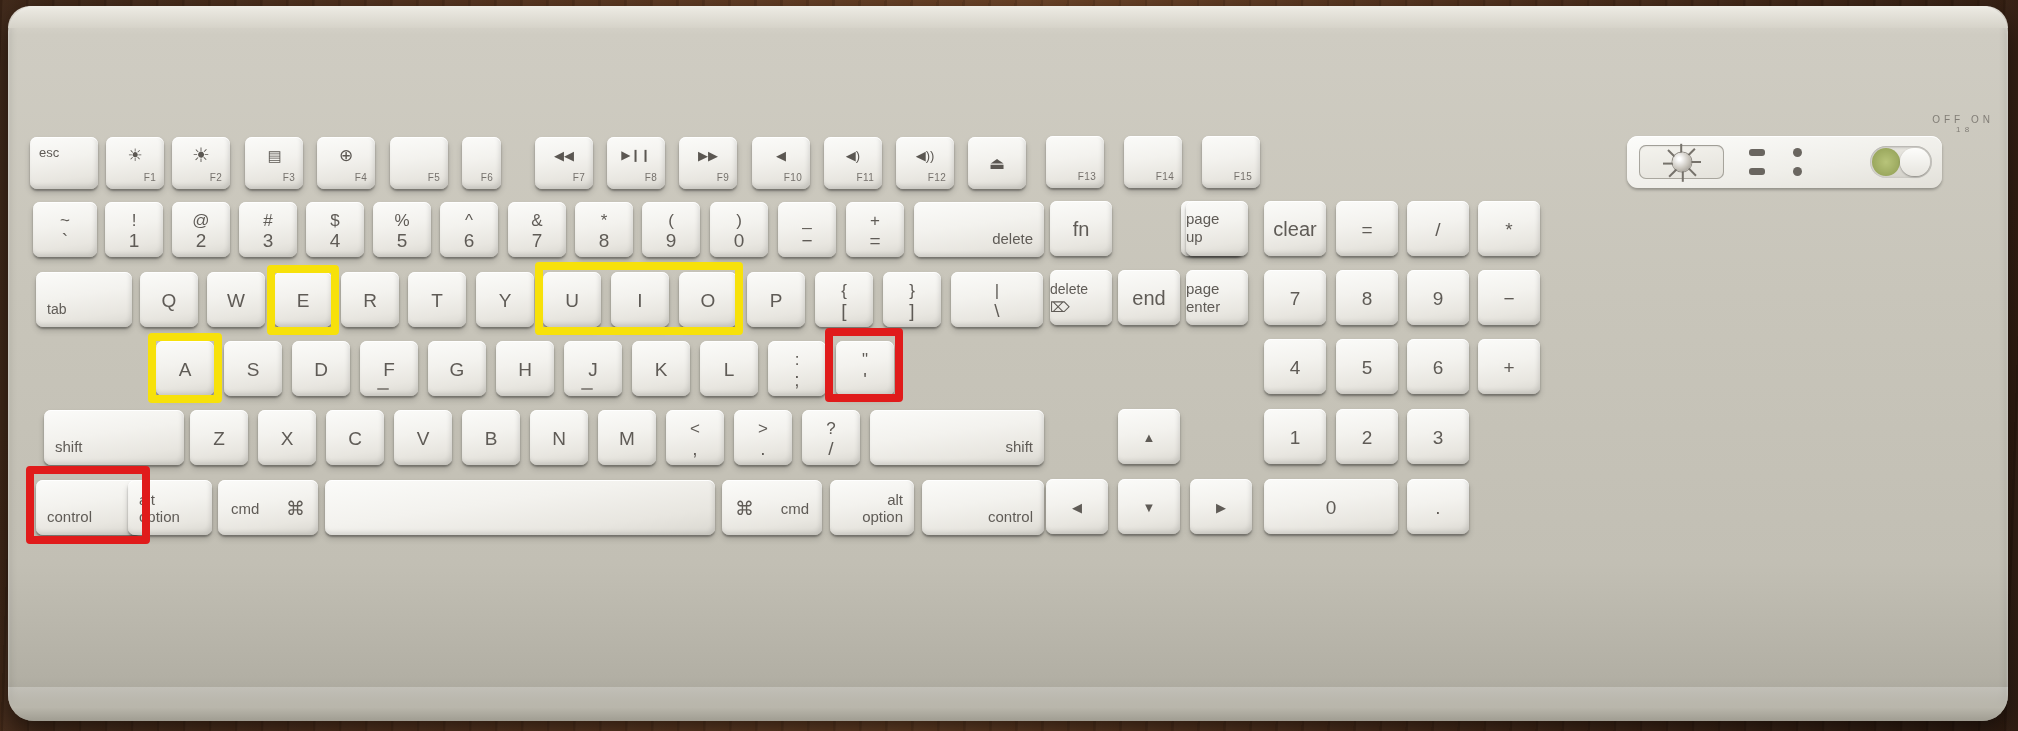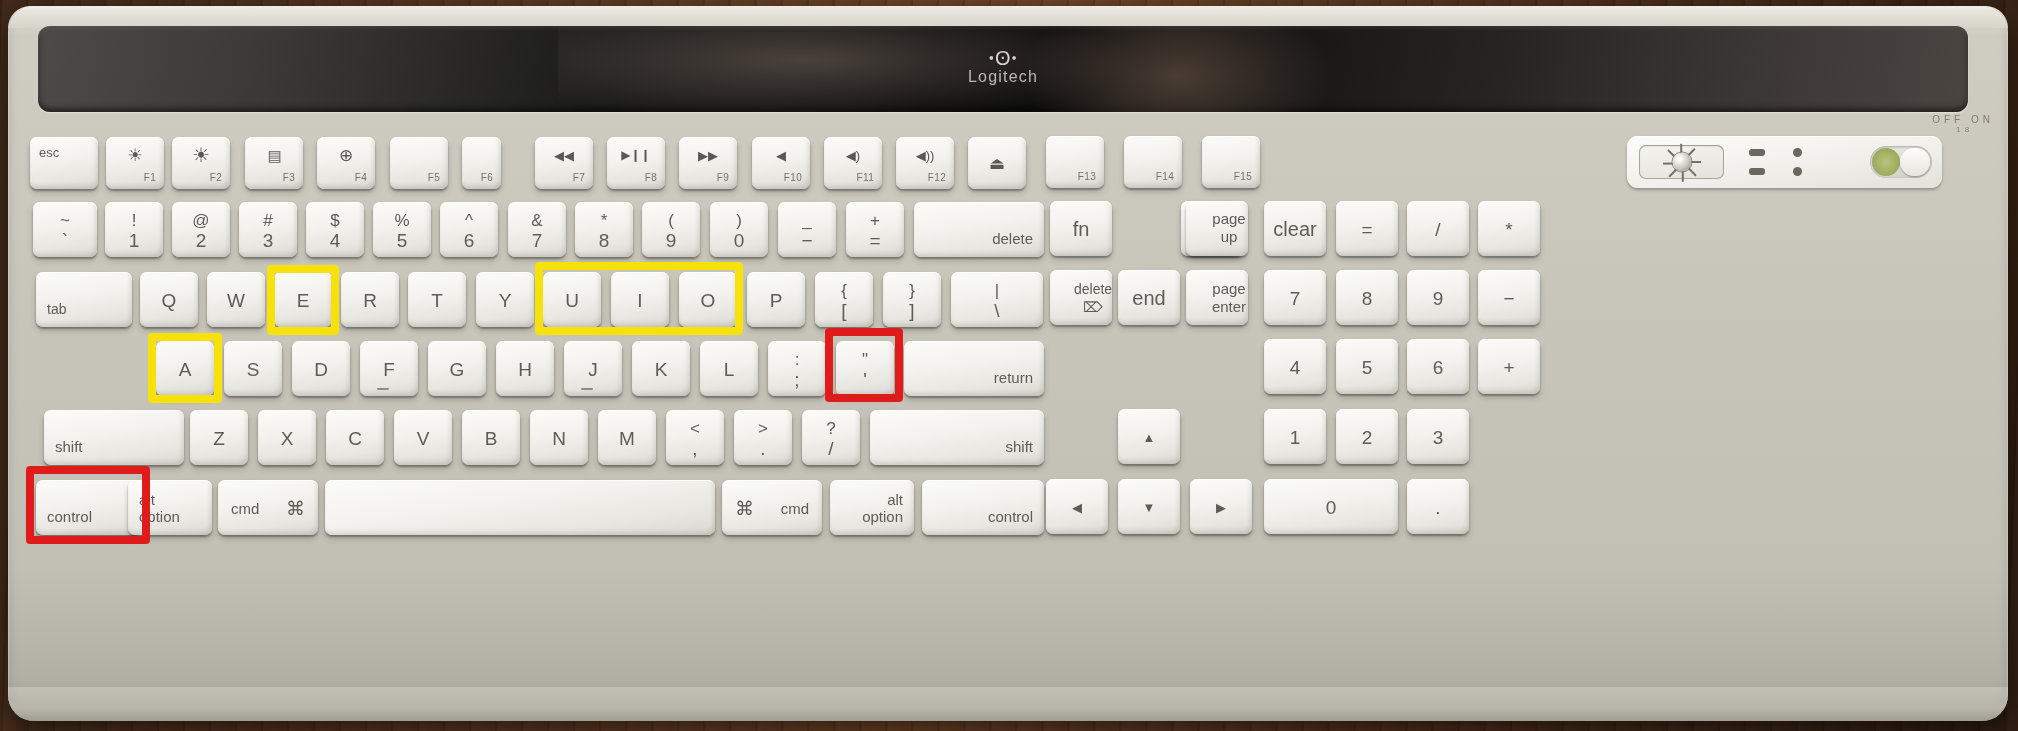--- a/index.html
+++ b/index.html
@@ -64,21 +64,21 @@
   .tl{left:9px;top:9px;font-size:13px;}            
   .bl{left:11px;bottom:11px;font-size:15px;}       
   .br{right:11px;bottom:11px;font-size:15px;}      
   .fk{right:8px;bottom:6px;font-size:10px;color:#75716c;letter-spacing:.3px;}
   .ctr{left:0;right:0;top:50%;transform:translateY(-50%);text-align:center;font-size:19px;}
   .ctr-sm{left:0;right:0;top:50%;transform:translateY(-50%);text-align:center;font-size:20px;}
   .glyph{left:0;right:0;top:34%;transform:translateY(-50%);text-align:center;font-size:17px;color:#5b5752;}
   .dual{left:0;right:0;text-align:center;}
   .dual .up{display:block;font-size:17px;line-height:19px;}
   .dual .dn{display:block;font-size:19px;line-height:21px;}
-  .two{left:0;right:0;text-align:center;margin-left:24px;}
+  .two{left:0;right:0;}
   .two .l1{display:block;font-size:15px;line-height:18px;}
   .two .l2{display:block;font-size:15px;line-height:18px;}
   .split-l{position:absolute;left:13px;top:50%;transform:translateY(-50%);font-size:15px;}
   .split-r{position:absolute;right:13px;top:50%;transform:translateY(-50%);font-size:19px;}
   .bl2{position:absolute;left:11px;bottom:10px;font-size:15px;line-height:17px;text-align:left;}
   .br2{position:absolute;right:11px;bottom:10px;font-size:15px;line-height:17px;text-align:right;}
   .hb{position:absolute;left:50%;bottom:9px;transform:translateX(-50%);width:12px;height:2px;background:#8d8983;border-radius:1px;}
 
   
   #panel{
@@ -115,28 +115,20 @@
 <body>
 
 <div id="stage">
   <div class="wood"></div>
 
   <div id="kb">
     <div class="topbevel"></div>
     <div class="botbevel"></div>
   </div>
 
-  <div id="strip">
-    <div class="glare"></div>
-    <div class="glare2"></div>
-    <div class="logo">
-      <div class="mark">ꞏʘꞏ</div>
-      <div class="word">Logitech</div>
-    </div>
-  </div>
 
   <div id="panel">
     <div class="bwin">
       <div class="rays">
         <i style="transform:rotate(0deg) translate(8px,-1px)"></i>
         <i style="transform:rotate(45deg) translate(8px,-1px)"></i>
         <i style="transform:rotate(90deg) translate(8px,-1px)"></i>
         <i style="transform:rotate(135deg) translate(8px,-1px)"></i>
         <i style="transform:rotate(180deg) translate(8px,-1px)"></i>
         <i style="transform:rotate(225deg) translate(8px,-1px)"></i>
@@ -378,23 +370,20 @@
     </div>
   <div class="key" style="left:700px;top:341px;width:58px;height:55px">
       <span class="lbl ctr">L</span>
     </div>
   <div class="key" style="left:768px;top:341px;width:58px;height:55px">
       <span class="lbl dual" style="top:9px"><span class="up">:</span><span class="dn">;</span></span>
     </div>
   <div class="key" style="left:836px;top:341px;width:58px;height:55px">
       <span class="lbl dual" style="top:9px"><span class="up">"</span><span class="dn">'</span></span>
     </div>
-  <div class="key" style="left:904px;top:341px;width:140px;height:55px">
-      <span class="lbl br">return</span>
-    </div>
   <div class="key" style="left:1264px;top:339px;width:62px;height:55px">
       <span class="lbl ctr">4</span>
     </div>
   <div class="key" style="left:1336px;top:339px;width:62px;height:55px">
       <span class="lbl ctr">5</span>
     </div>
   <div class="key" style="left:1407px;top:339px;width:62px;height:55px">
       <span class="lbl ctr">6</span>
     </div>
   <div class="key" style="left:1478px;top:339px;width:62px;height:55px">

